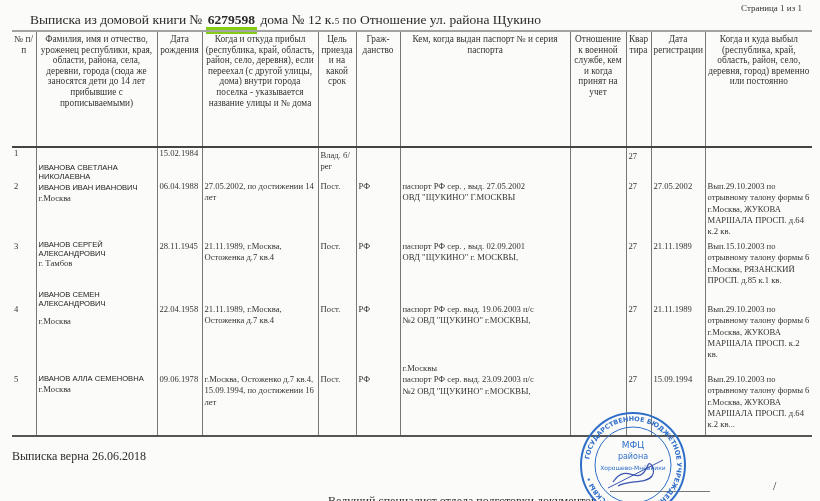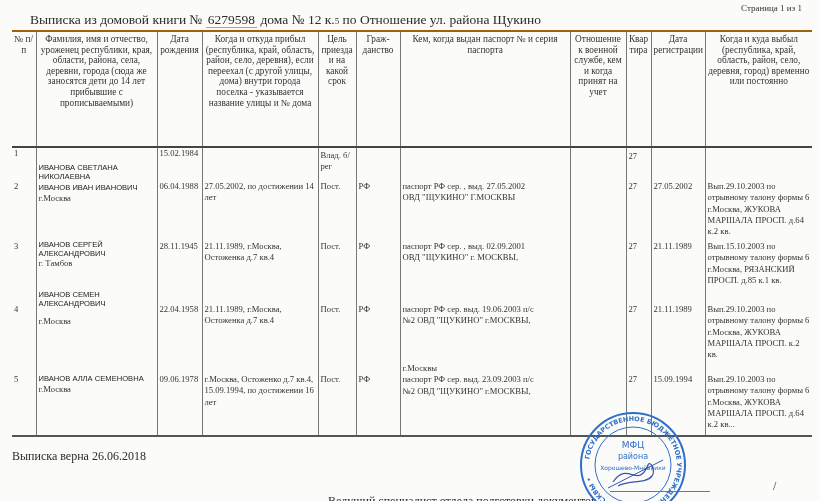--- a/index.html
+++ b/index.html
@@ -12,37 +12,37 @@
     }
     .page-num {
       position: absolute; right: 18px; top: 3px;
       font-size: 9px; color: #333;
     }
     .title {
       position: absolute; left: 30px; top: 12px;
       font-size: 13.5px; color: #2b2b2b; white-space: nowrap;
     }
     .title b { font-weight: normal; }
-    .title .num { font-weight: normal; border-bottom: 1px solid #84cc16; padding: 0 2px; }
+    .title .num { font-weight: bold; border-bottom: 7px solid #84cc16; padding: 0 2px; }
     .title .small { font-size: 9px; }
 
     table.grid {
       position: absolute; left: 12px; top: 30px;
       border-collapse: collapse;
       table-layout: fixed;
       width: 800px;
     }
     table.grid th, table.grid td {
       border-left: 1px solid #777;
       padding: 0 2px;
       vertical-align: top;
       font-weight: normal;
     }
     table.grid th:first-child, table.grid td:first-child { border-left: none; }
-    table.grid thead tr { border-top: 2px solid #a16207; border-bottom: 2px solid #444; }
+    table.grid thead tr { border-top: 2px solid #a3a3a3; border-bottom: 2px solid #444; }
     table.grid th {
       font-size: 9.3px; line-height: 10.6px; text-align: center; color: #333;
       height: 112px; padding-top: 2px;
     }
     table.grid tbody tr:last-child { border-bottom: 2px solid #555; }
     table.grid td { font-size: 8.6px; line-height: 11.2px; color: #333; }
     td.n { font-size: 10px; padding-left: 3px; }
     .caps { font-family: "Liberation Sans", "DejaVu Sans", sans-serif; font-size: 7.6px; line-height: 8.6px; color: #222; display: block; }
     .sub { display: block; }
 

